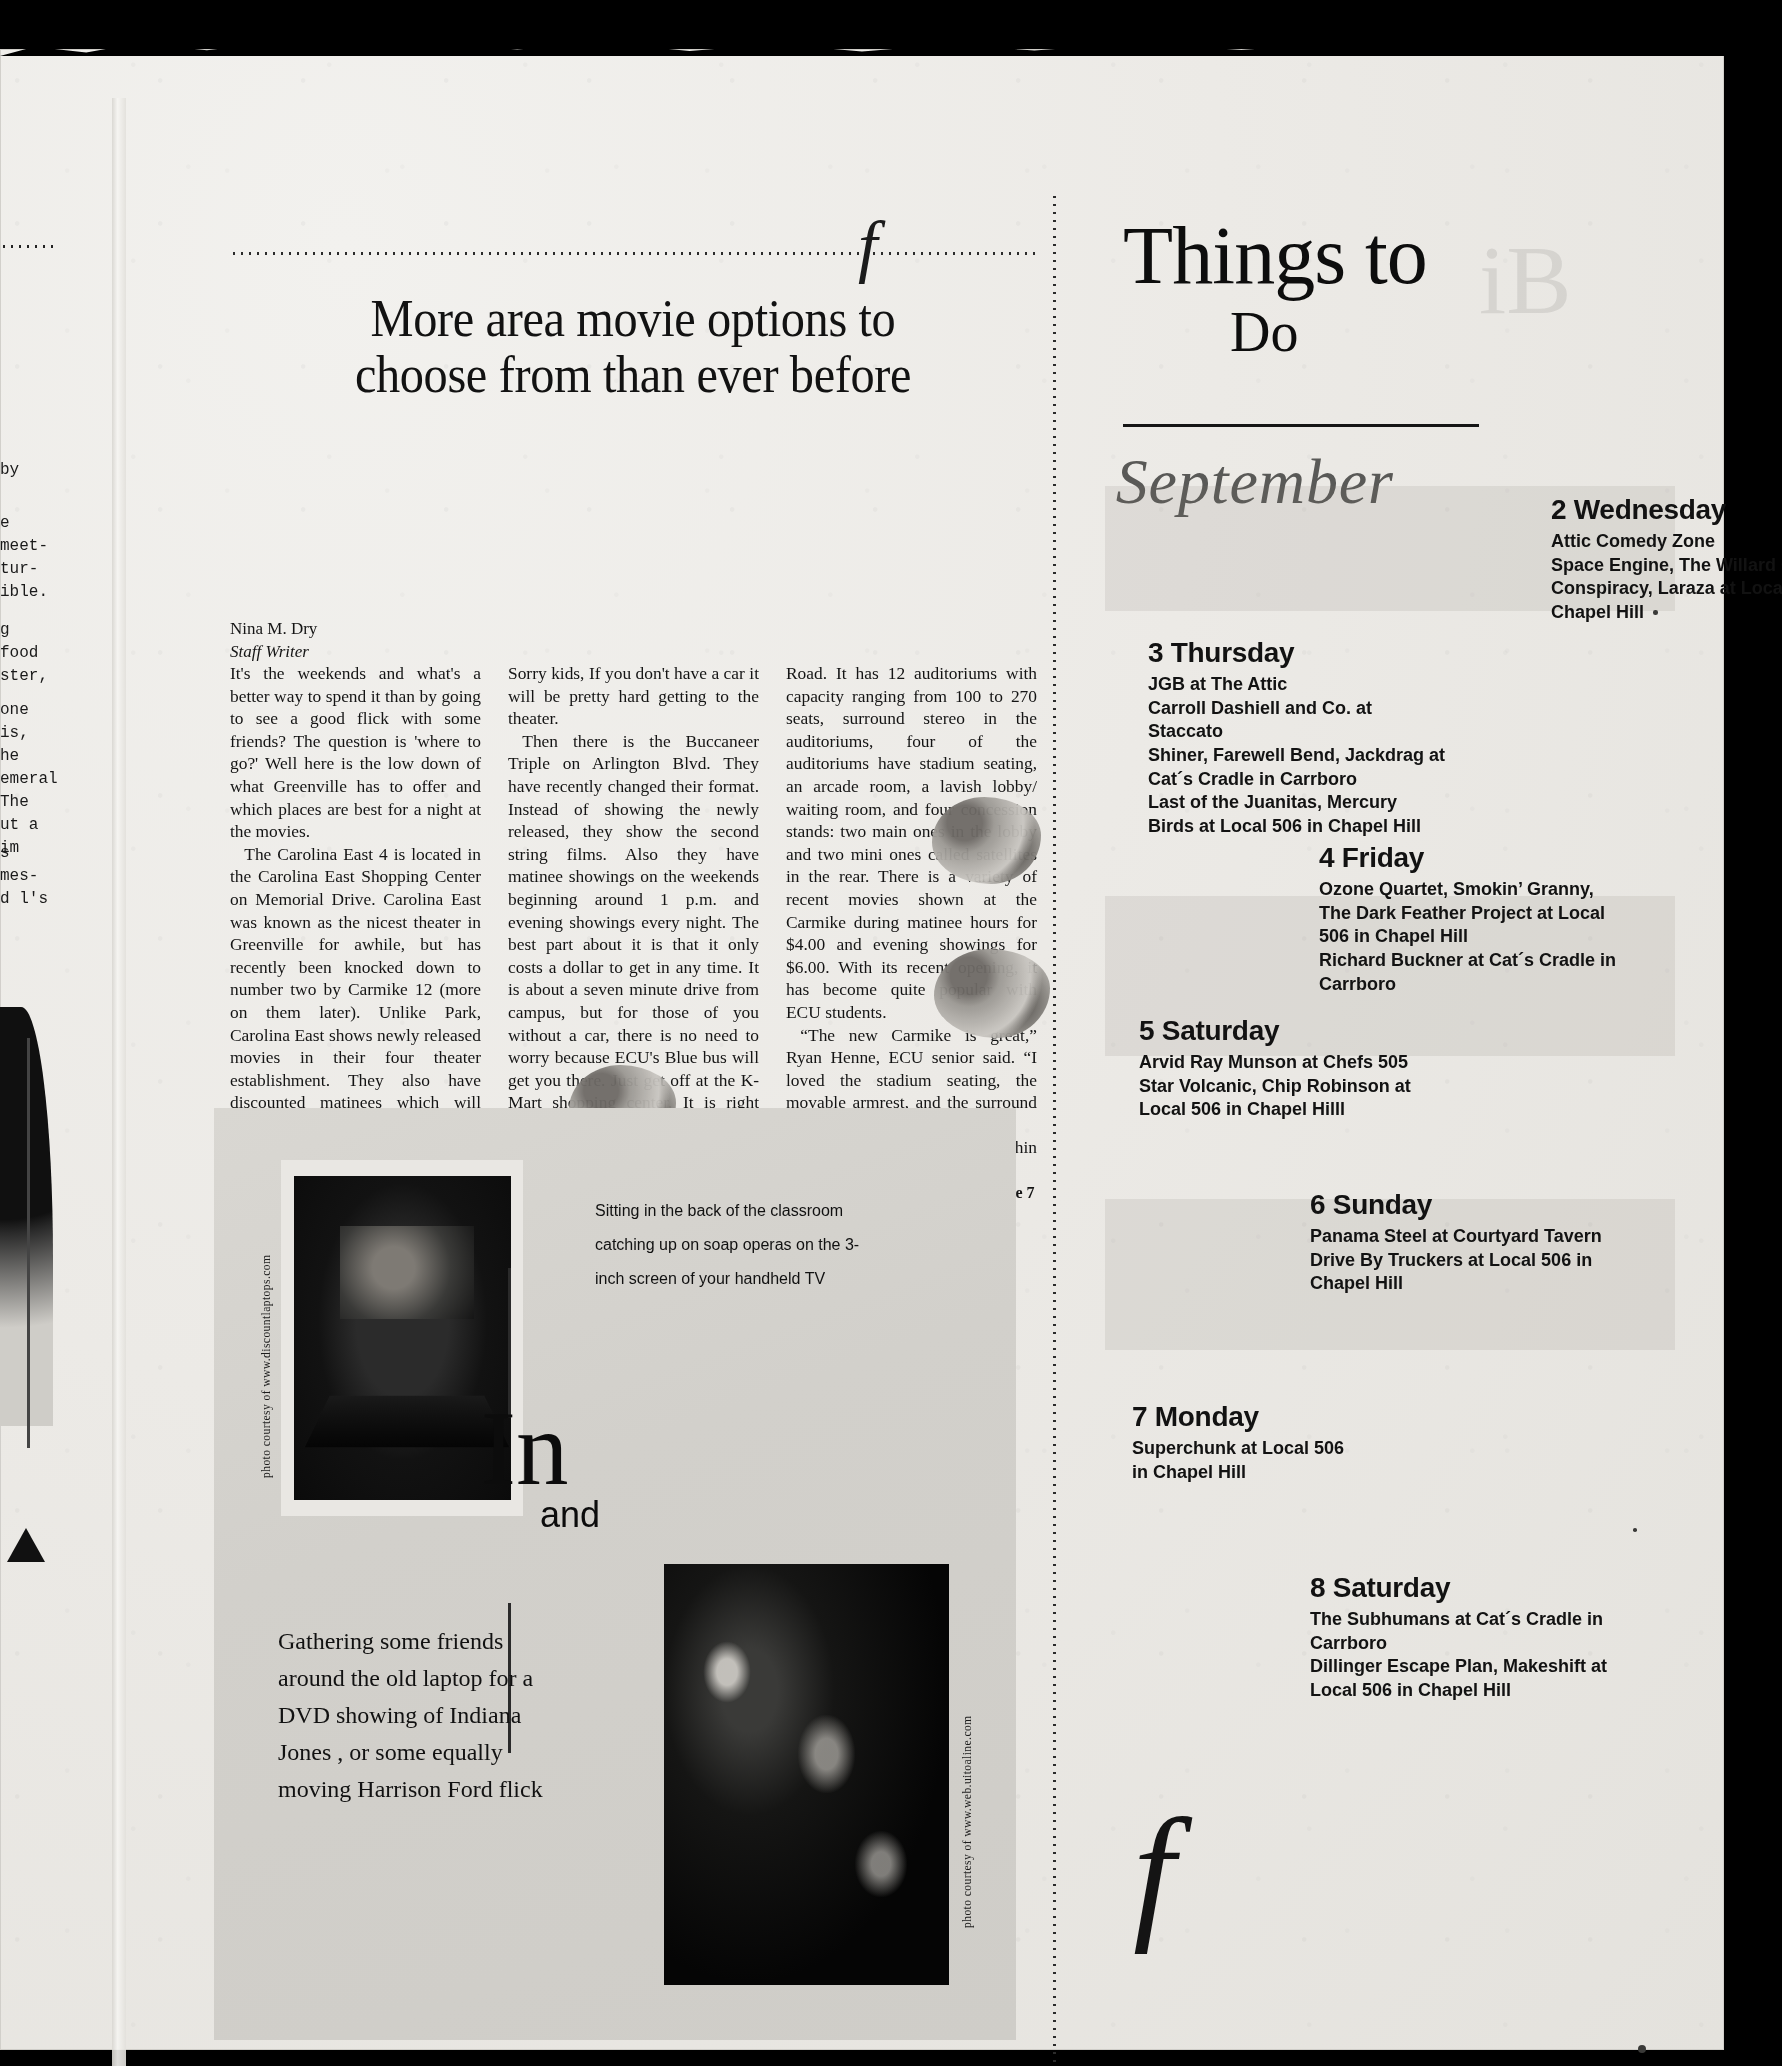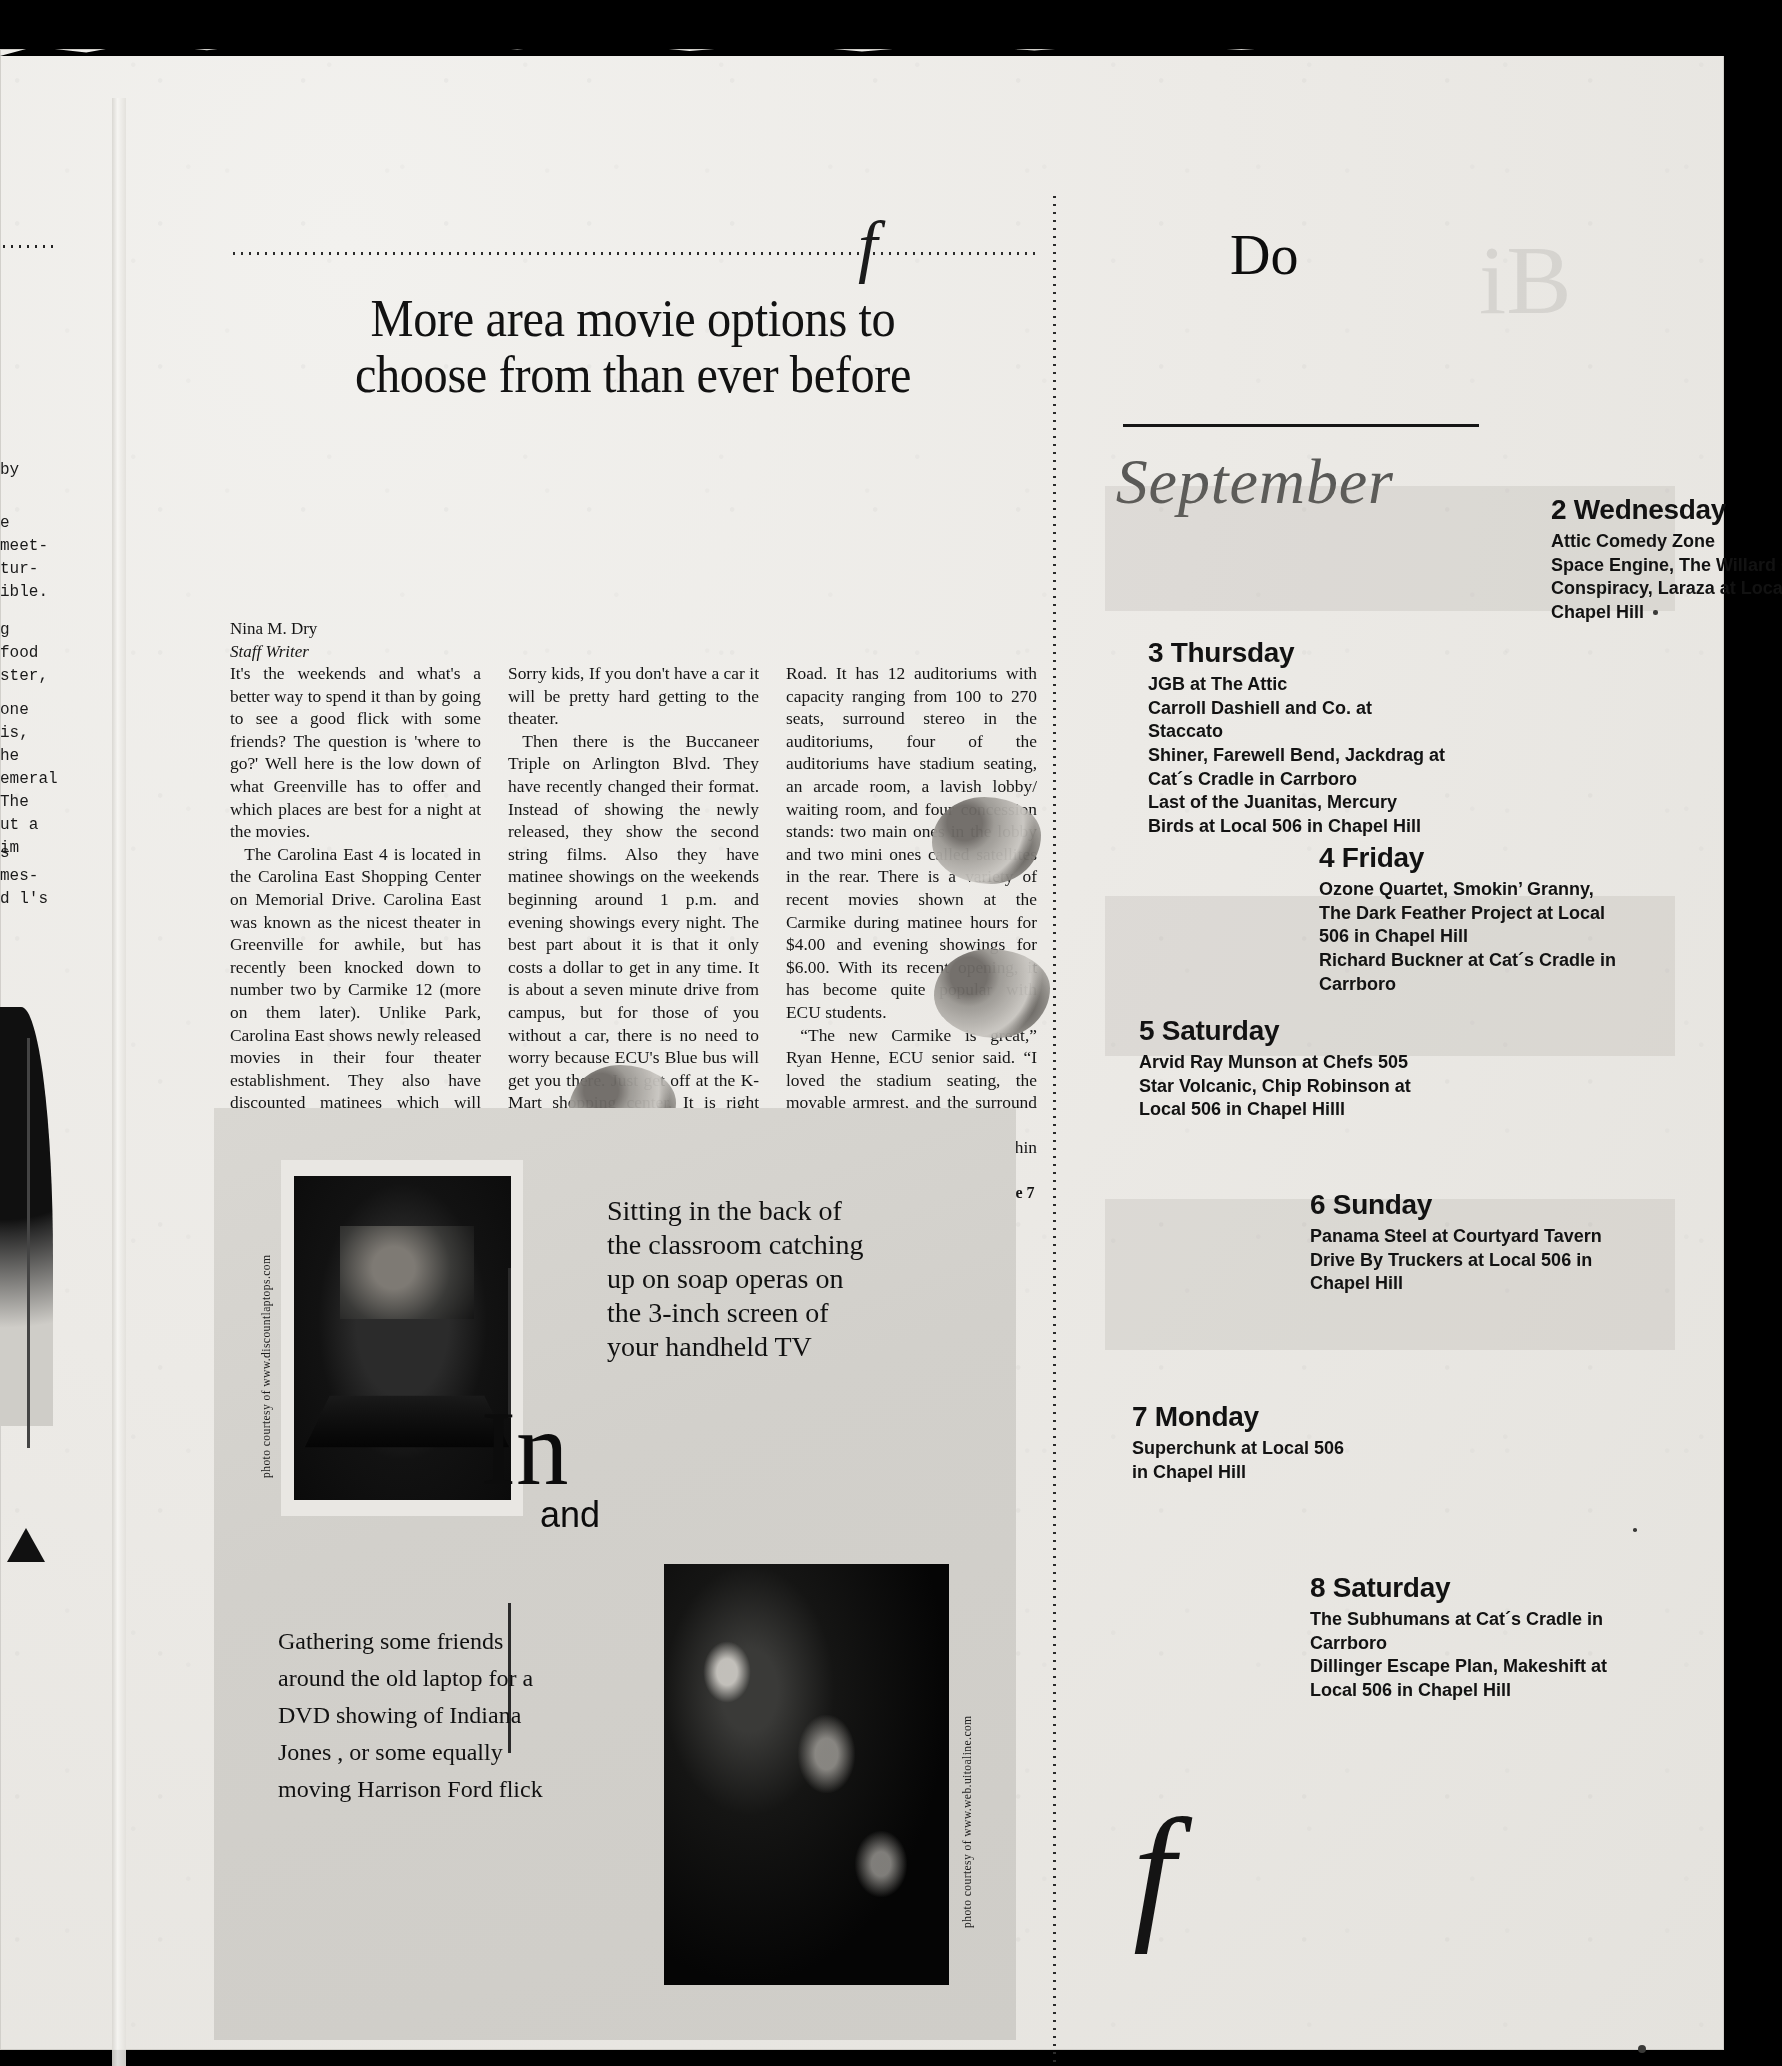--- a/index.html
+++ b/index.html
@@ -143,21 +143,21 @@
   .vcredit{
     position:absolute;font-size:11.6px;letter-spacing:0.4px;color:#1b1b1b;
     writing-mode:vertical-rl;text-orientation:mixed;transform:rotate(180deg);
     font-family:"Liberation Serif",serif;
   }
   #credit1{left:46px;top:103px;height:267px;}
   #credit2{left:747px;top:535px;height:285px;}
 
   #quoteA{
     position:absolute;left:381px;top:86px;width:267px;
-    font-size:28px;line-height:34px;color:#111;font-family:Liberation Serif, serif;margin-left:12px;
+    font-size:16px;line-height:34px;color:#111;font-family:Liberation Sans, sans-serif;
   }
   #rule1{position:absolute;left:294px;top:160px;width:2.7px;height:150px;background:#2a2a2a;}
   #rule2{position:absolute;left:294px;top:495px;width:2.7px;height:150px;background:#2a2a2a;}
 
   #inoutlogo{position:absolute;left:267px;top:296px;width:267px;height:223px;color:#0c0c0c;}
   #inoutlogo .w1{position:absolute;left:0;top:0;font-size:105px;line-height:89px;font-family:"Liberation Serif",serif;}
   #inoutlogo .w2{position:absolute;left:59px;top:93px;font-size:36px;line-height:36px;font-family:Liberation Sans, sans-serif;}
   #inoutlogo .w3{position:absolute;left:-5.3px;top:112px;font-size:105px;line-height:105px;font-family:"Liberation Serif",serif;}
 
   #quoteB{
@@ -285,20 +285,21 @@
         <div class="hl1"></div>
         <div class="hl2"></div>
         <div class="hl3"></div>
       </div>
       <div class="vcredit" id="credit2">photo courtesy of  www.web.uitoaline.com</div>
     </div>
 
     <div id="calendar">
       <div id="ghost">iB</div>
       <div id="ttd">
+        <div class="l1">Things to</div>
         <div class="l2">Do</div>
       </div>
       <div id="ttdrule"></div>
       <div id="month">September</div>
 
       <div class="shade" style="left:0px;top:294px;width:570px;height:125px;"></div>
       <div class="shade" style="left:0px;top:704px;width:570px;height:160px;"></div>
       <div class="shade" style="left:0px;top:1007px;width:570px;height:151px;"></div>
 
       <div class="ev" style="left:446px;top:303px;">

